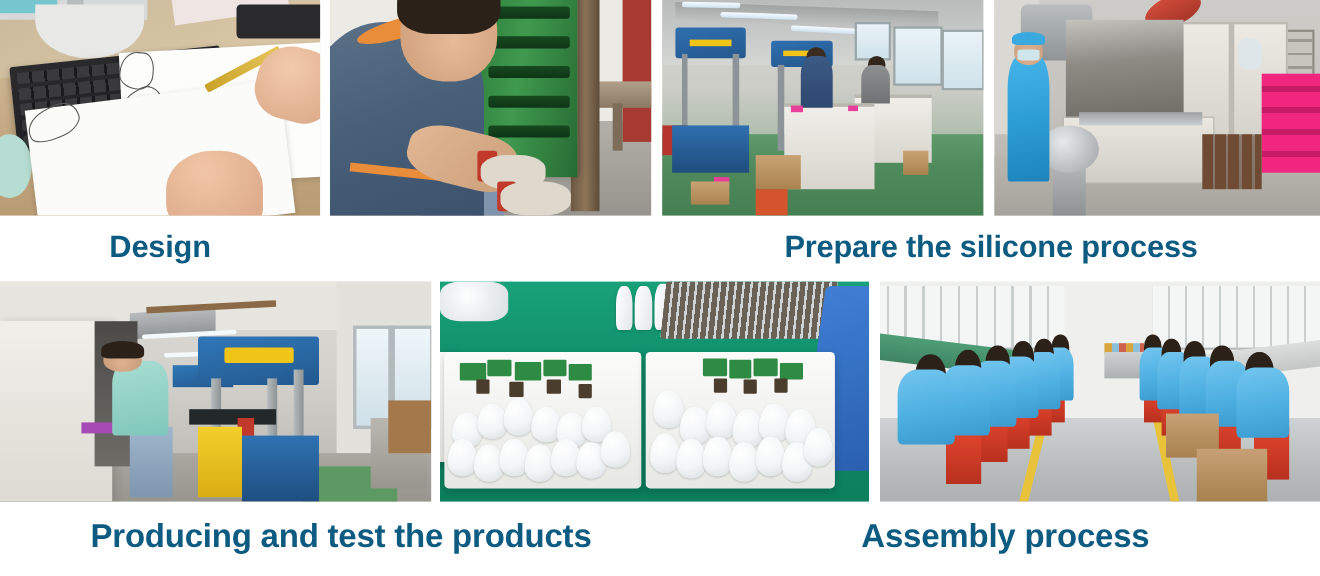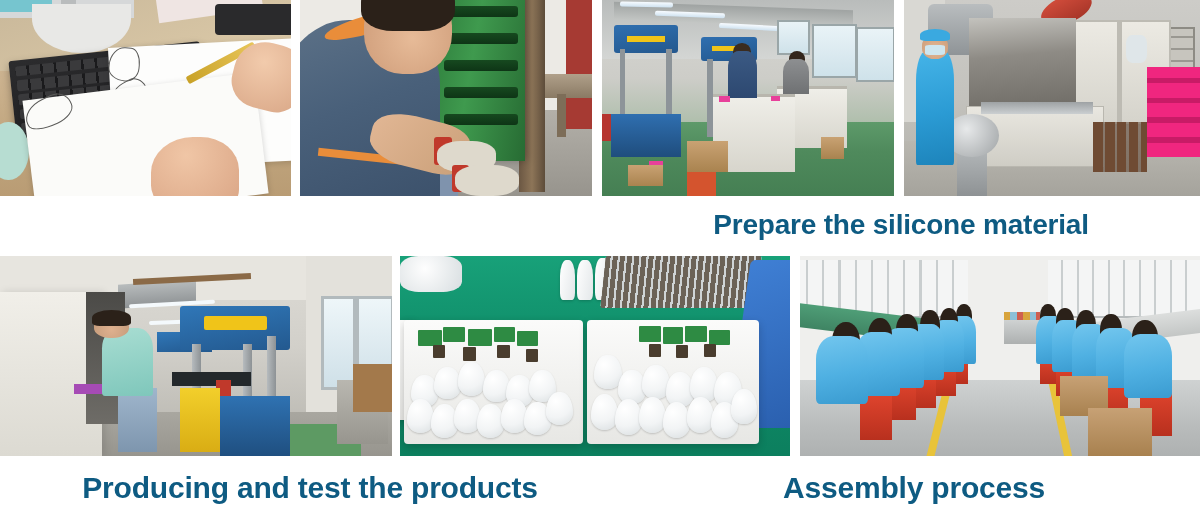--- a/index.html
+++ b/index.html
@@ -404,24 +404,27 @@
     <div class="rail"></div>
     <div class="crates"></div>
     <div class="stand"></div>
     <div class="bowl"></div>
     <div class="person"></div>
     <div class="head"></div>
     <div class="mask"></div>
     <div class="cap"></div>
   </div>
 
+  <div class="caption" style="left:0;top:198px;width:291px;height:54px;font-size:28px;color:#0e5b82;">
+    <span>Design</span>
+  </div>
 
 
   <div class="caption" style="left:602px;top:198px;width:598px;height:54px;font-size:28px;color:#0e5b82;">
-    <span>Prepare the silicone material</span>
+    <span>Prepare the silicone process</span>
   </div>
 
   <div class="photo p5" style="left:0;top:256px;width:392px;height:200px;">
     <div class="ceil"></div>
     <div class="wallR"></div>
     <div class="win"></div>
     <div class="winbar"></div>
     <div class="hoodc"></div>
     <div class="beam"></div>
     <div class="tube t1"></div>

